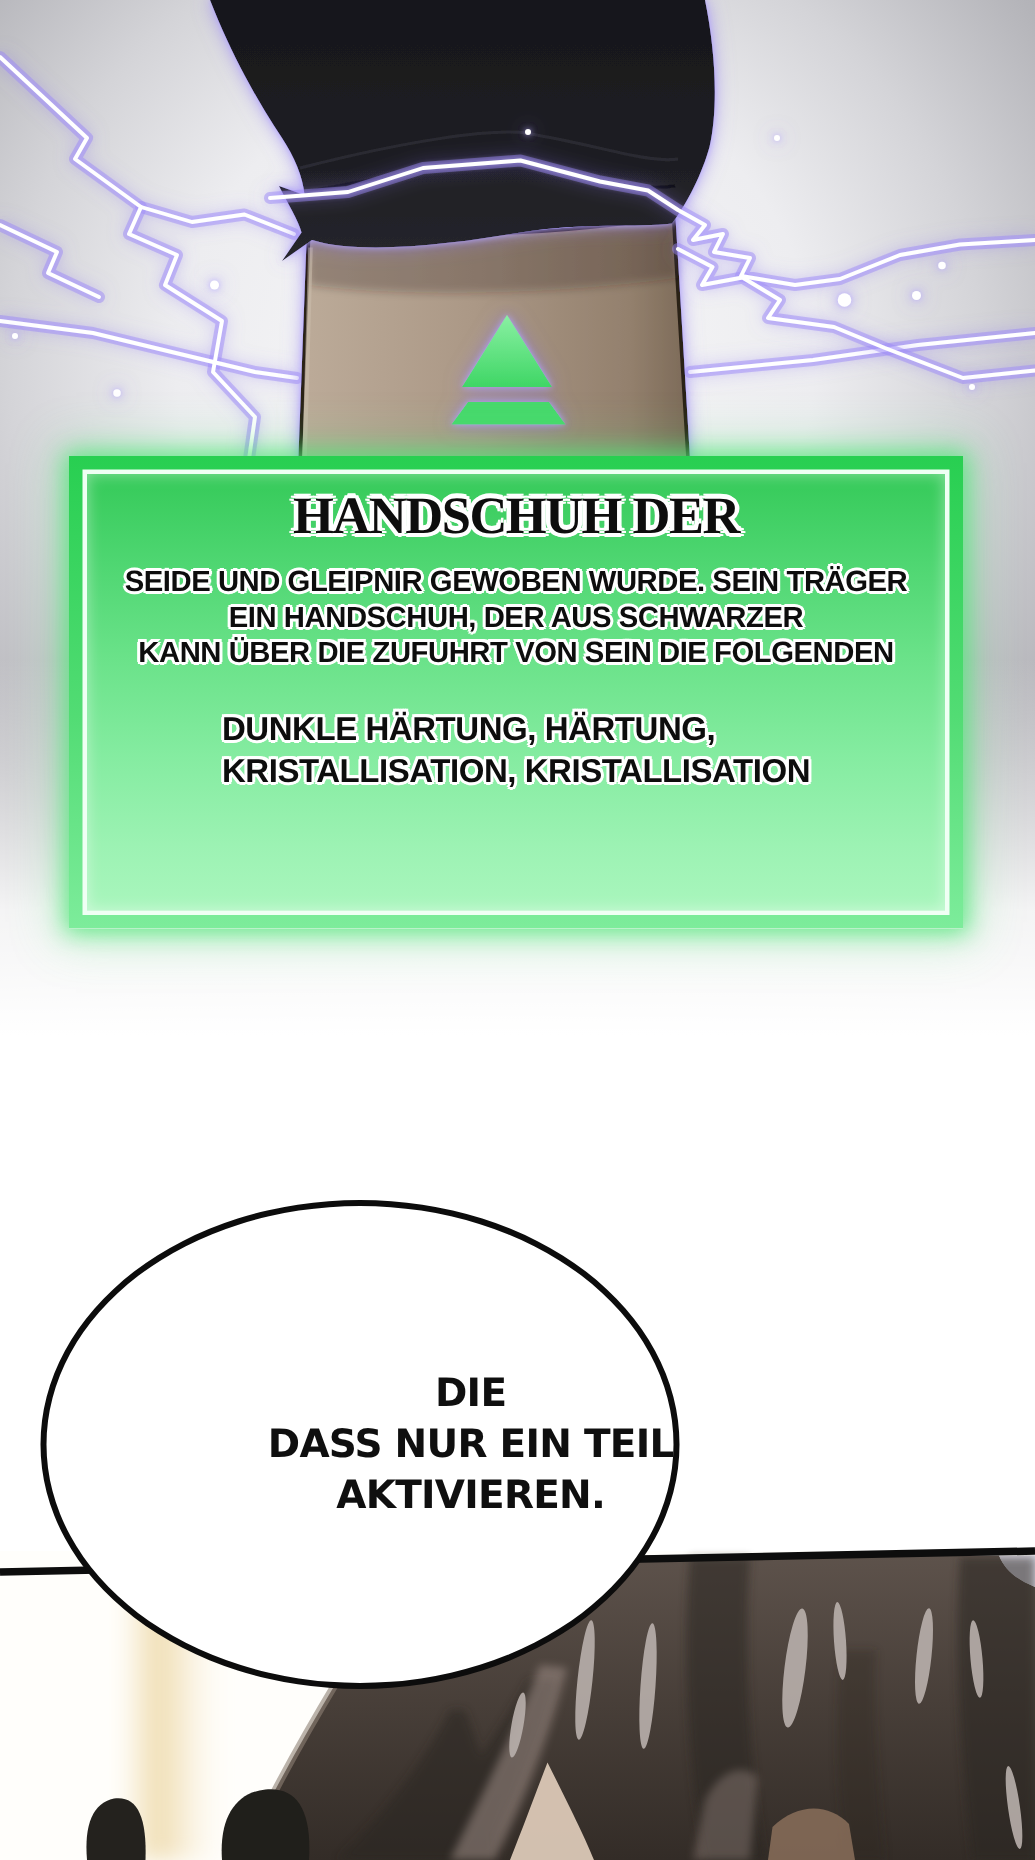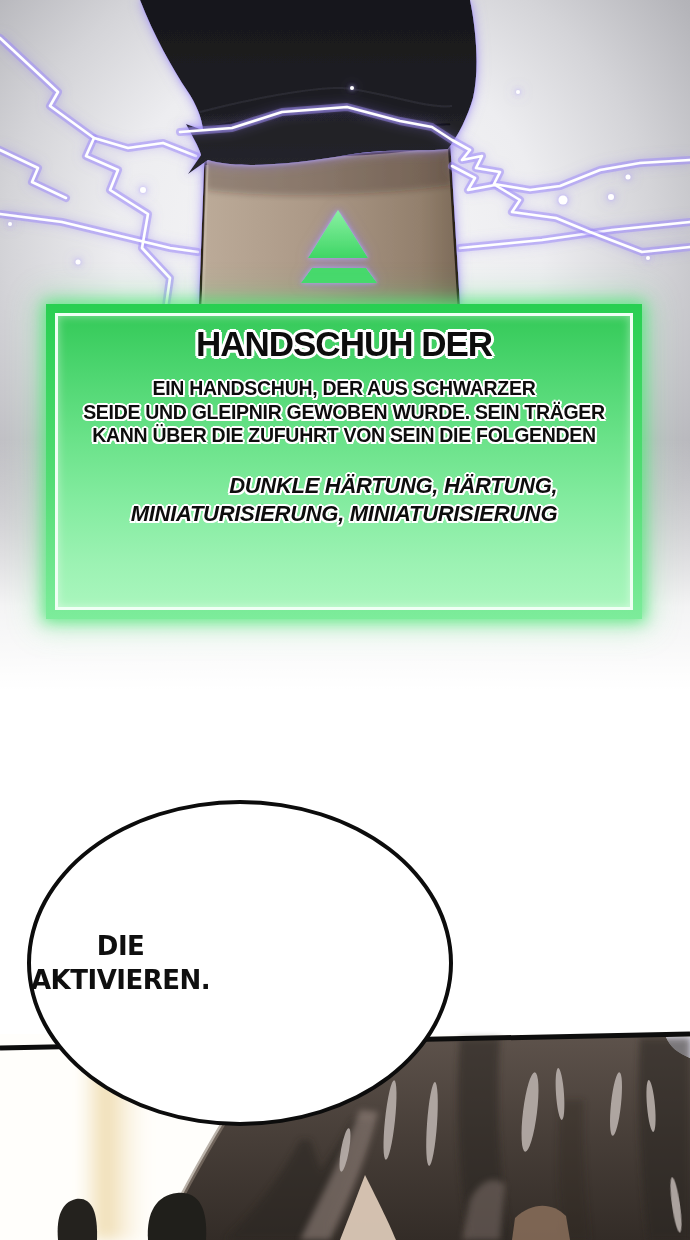--- a/index.html
+++ b/index.html
@@ -20,29 +20,29 @@
   .sw-inner{width:100%;height:100%;box-sizing:border-box;border:3px solid #effff4;
     background:linear-gradient(180deg,#35ca59 0%,#4ed671 20%,#6ae289 42%,#85eca1 65%,#9cf2b3 85%,#a9f6bd 100%);
     box-shadow:inset 0 0 10px rgba(255,255,255,.45);
     display:flex;flex-direction:column;align-items:center;padding-top:8px;}
   .ow{color:#0d0d0d;
     text-shadow:3px 0 0 #fff,-3px 0 0 #fff,0 3px 0 #fff,0 -3px 0 #fff,
       2px 2px 0 #fff,-2px 2px 0 #fff,2px -2px 0 #fff,-2px -2px 0 #fff;}
   .ow2{color:#0d0d0d;
     text-shadow:2px 0 0 #fff,-2px 0 0 #fff,0 2px 0 #fff,0 -2px 0 #fff,
       1.5px 1.5px 0 #fff,-1.5px 1.5px 0 #fff,1.5px -1.5px 0 #fff,-1.5px -1.5px 0 #fff;}
-  .sw-title{font-size:35px;line-height:39px;font-weight:bold;letter-spacing:-1px;text-align:left;}
+  .sw-title{font-size:35px;line-height:39px;font-weight:bold;letter-spacing:-1px;text-align:left;font-family:Liberation Serif, serif;}
   .sw-desc{margin-top:14px;font-size:19.5px;line-height:23.5px;font-weight:bold;
     letter-spacing:-.3px;text-align:center;}
-  .sw-abil{margin-top:24px;font-size:22px;line-height:28px;font-weight:bold;font-style:italic;
-    letter-spacing:-.3px;text-align:right;}
+  .sw-abil{margin-top:24px;font-size:22px;line-height:28px;font-weight:bold;
+    letter-spacing:-.3px;text-align:left;}
   
   .speech-bubble{position:absolute;left:27px;top:800px;width:426px;height:326px;
     background:#ffffff;border:4px solid #0c0c0c;border-radius:50%;
-    display:flex;align-items:center;justify-content:flex-start;box-sizing:border-box;}
+    display:flex;align-items:center;justify-content:flex-end;box-sizing:border-box;}
   .bubble-text{font-family:"DejaVu Sans",sans-serif;font-weight:bold;font-size:26px;
     line-height:34px;letter-spacing:-.5px;color:#0f0f0f;text-align:center;}
 </style>
 </head>
 <body>
 
 <div class="page">
 
   <div class="bg-top"></div>
 
@@ -194,31 +194,32 @@
 
     <path d="M0,1048 L690,1034" stroke="#0d0d0d" stroke-width="5" fill="none"></path>
   </svg>
 
   <div class="status-window">
     <div class="sw-inner">
       <div class="sw-title ow">
         <div>HANDSCHUH DER</div>
       </div>
       <div class="sw-desc ow2">
+        <div>SEIDE UND GLEIPNIR GEWOBEN WURDE. SEIN TRÄGER</div>
         <div>EIN HANDSCHUH, DER AUS SCHWARZER</div>
-        <div>SEIDE UND GLEIPNIR GEWOBEN WURDE. SEIN TRÄGER</div>
         <div>KANN ÜBER DIE ZUFUHRT VON SEIN DIE FOLGENDEN</div>
       </div>
       <div class="sw-abil ow2">
         <div>DUNKLE HÄRTUNG, HÄRTUNG,</div>
-        <div>MINIATURISIERUNG, MINIATURISIERUNG</div>
+        <div>KRISTALLISATION, KRISTALLISATION</div>
       </div>
     </div>
   </div>
 
   <div class="speech-bubble">
     <div class="bubble-text">
       <div>DIE</div>
+      <div>DASS NUR EIN TEIL</div>
       <div>AKTIVIEREN.</div>
     </div>
   </div>
 
 </div>
 
 </body></html>

